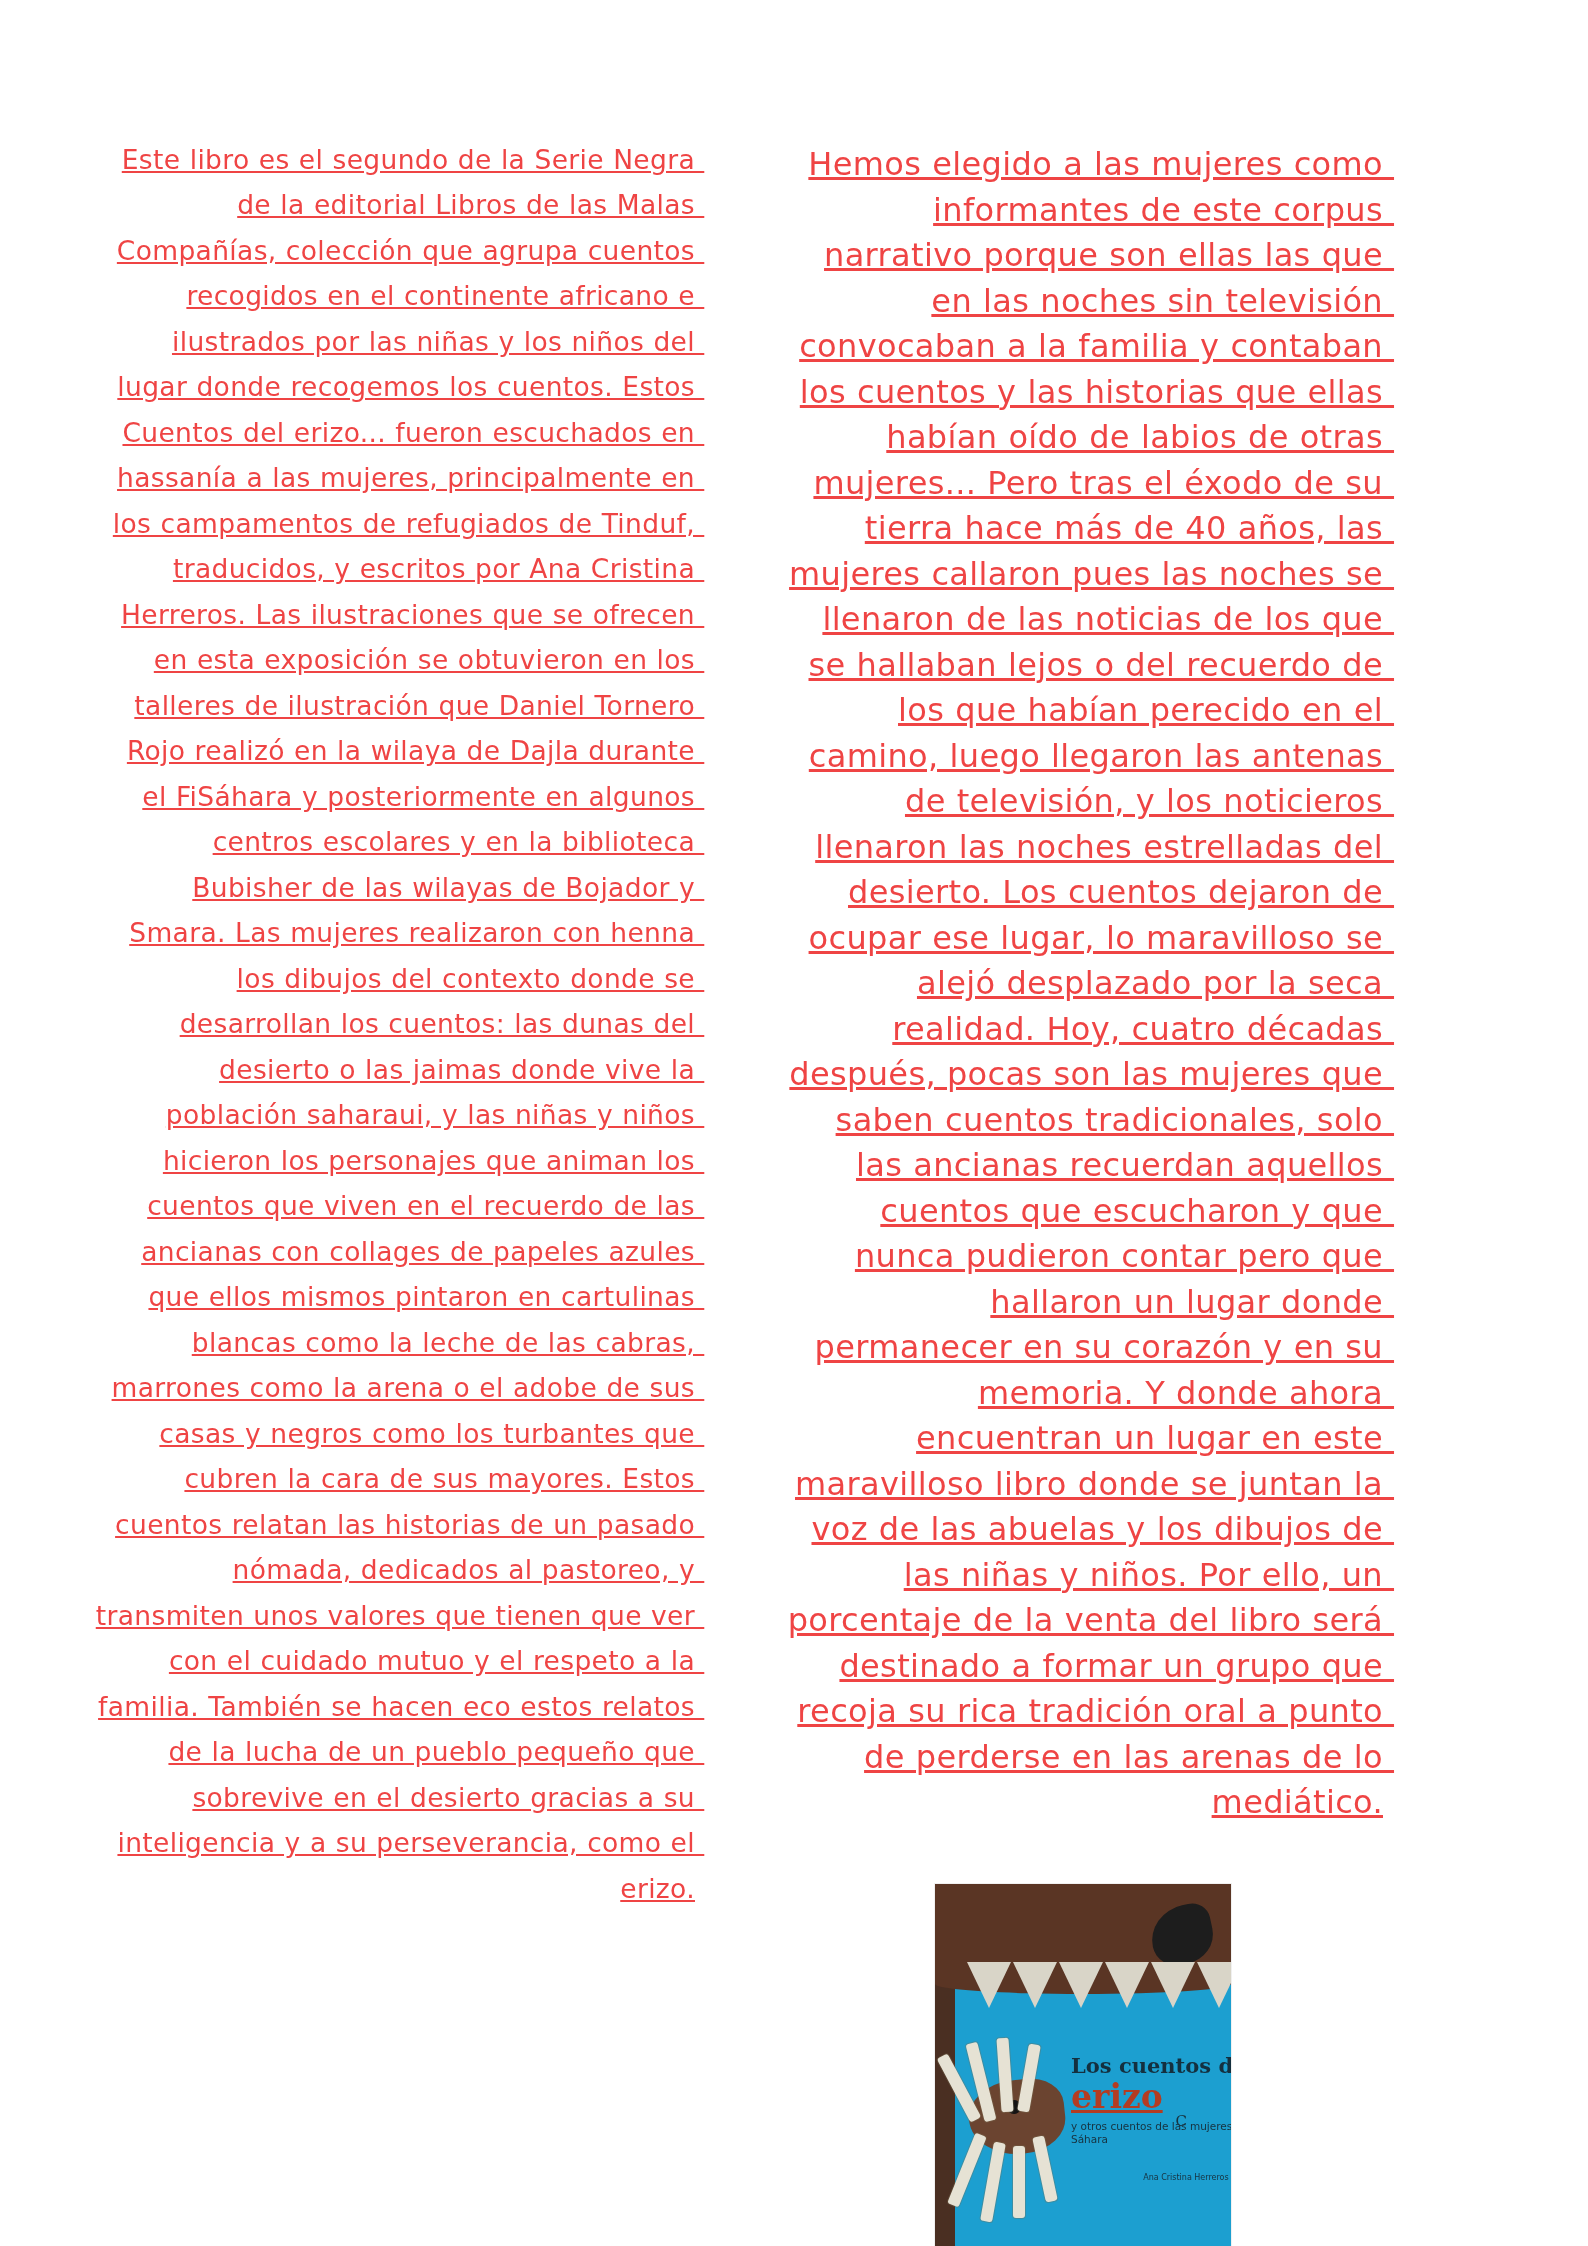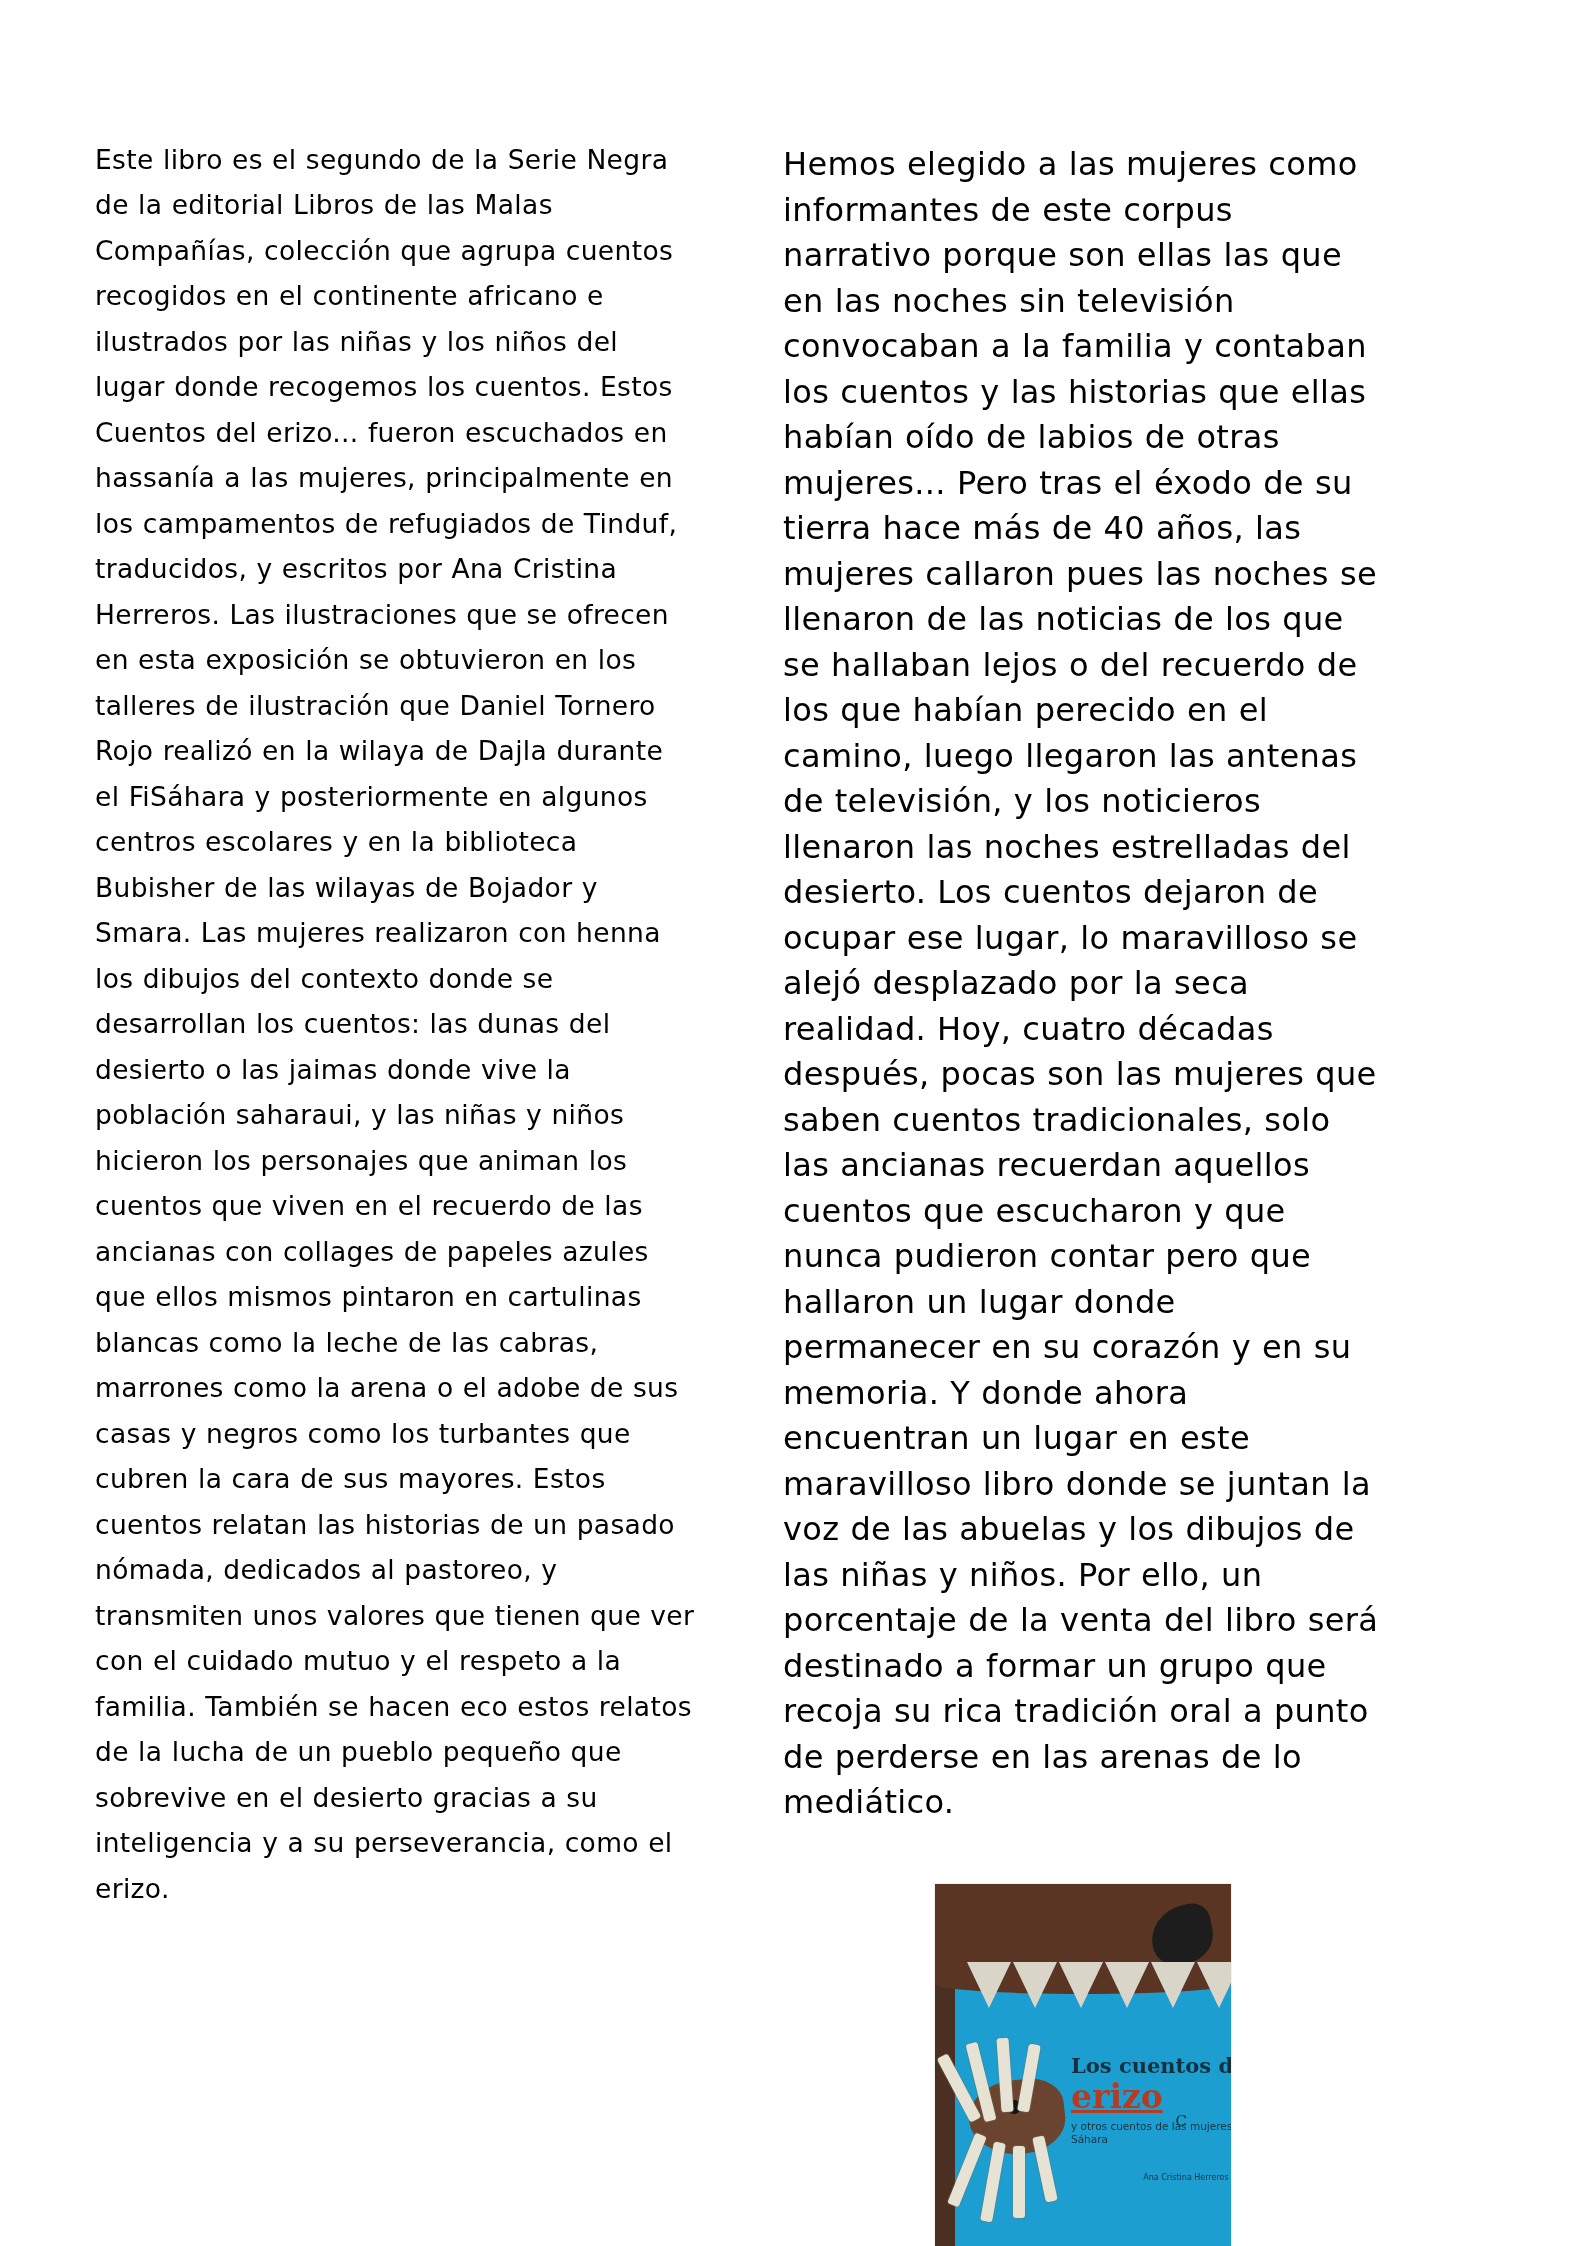--- a/index.html
+++ b/index.html
@@ -28,24 +28,25 @@
     align-items: flex-start;
   }
   .col {
     width: 600px;
     flex: 0 0 600px;
   }
   .body-text {
     font-size: 26.5px;
     line-height: 45.5px;
     letter-spacing: 0.35px;
-    text-align: left;
-    color: #000000;
+    text-align: right;
+    color: #ef4444;
     white-space: pre-wrap;
     word-spacing: 0.5px;
+    text-decoration: underline;
   }
   .col-right .body-text {
     font-size: 32px;
     line-height: 45.5px;
   }
   .cover-wrap {
     margin-top: 58px;
     display: flex;
     justify-content: center;
   }

